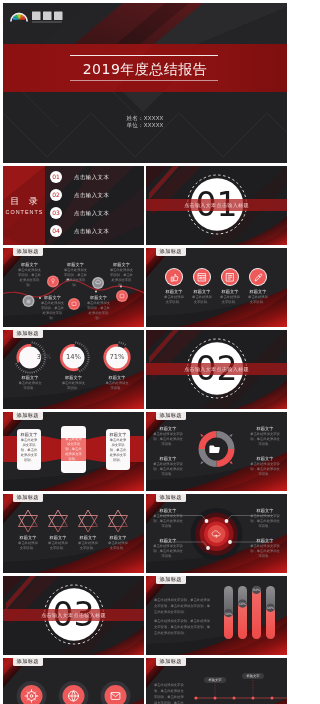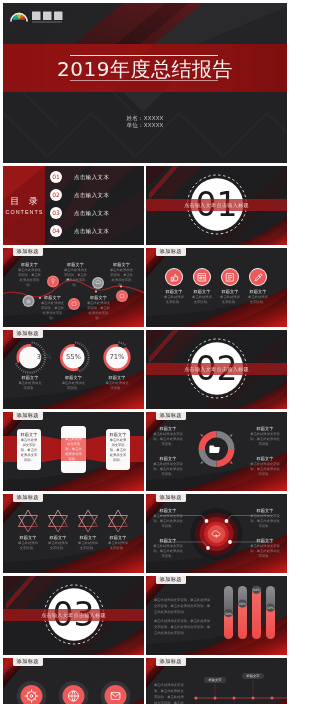--- a/index.html
+++ b/index.html
@@ -8,21 +8,21 @@
        -webkit-font-smoothing:antialiased;}
   .sheet{position:relative;width:290px;height:704px;background:#ffffff;}
 
   .slide{position:absolute;overflow:hidden;background:#1d1d1f;}
   .slide svg{position:absolute;inset:0;width:100%;height:100%;display:block;}
   .lay{position:absolute;inset:0;}
 
   
   #cover{left:3px;top:3px;width:284px;height:160px;}
   .cv-title{position:absolute;left:0;right:0;top:57px;text-align:center;
-            color:#fbf3f3;font-size:20px;letter-spacing:.5px;line-height:18px;
+            color:#fbf3f3;font-size:14px;letter-spacing:.5px;line-height:18px;
             font-family:"DejaVu Sans","Liberation Sans",sans-serif;}
   .cv-rule-top{position:absolute;left:67px;width:148px;top:51.5px;height:1px;background:rgba(255,255,255,.9);}
   .cv-rule-bot{position:absolute;left:67px;width:148px;top:76.5px;height:1px;background:rgba(255,255,255,.55);}
   .cv-meta{position:absolute;left:0;right:0;top:112px;text-align:center;color:#c9c9cb;
            font-size:5.6px;line-height:7.4px;letter-spacing:.2px;}
 
   
   #wm{position:absolute;left:6px;top:5px;width:56px;height:17px;}
 
   
@@ -467,21 +467,21 @@
       </div>
       <div class="tlblk" style="left:58.5px;top:45px;width:24px">
         <div class="h6 tc">标题文字</div>
         <div class="p6 tc" style="text-align:center">单击此处添加文字说明。</div>
       </div>
       <div class="tlblk" style="left:102px;top:45px;width:24px">
         <div class="h6 tc">标题文字</div>
         <div class="p6 tc" style="text-align:center">单击此处添加文字说明。</div>
       </div>
       <div class="dval" style="left:29px">30%</div>
-      <div class="dval" style="left:58.5px">55%</div>
+      <div class="dval" style="left:58.5px">14%</div>
       <div class="dval" style="left:102px">71%</div>
     </div>
   </div>
 
   <div class="slide th cR r3">
     <svg viewBox="0 0 141 79" preserveAspectRatio="none">
         <use href="#sbbg"></use>
       </svg>
     <svg class="sb-ring" viewBox="0 0 141 79">
       <circle cx="71" cy="38.5" r="29.5" fill="none" stroke="#ffffff" stroke-width="0.9" stroke-dasharray="2.4 2.6" opacity=".95"></circle>

